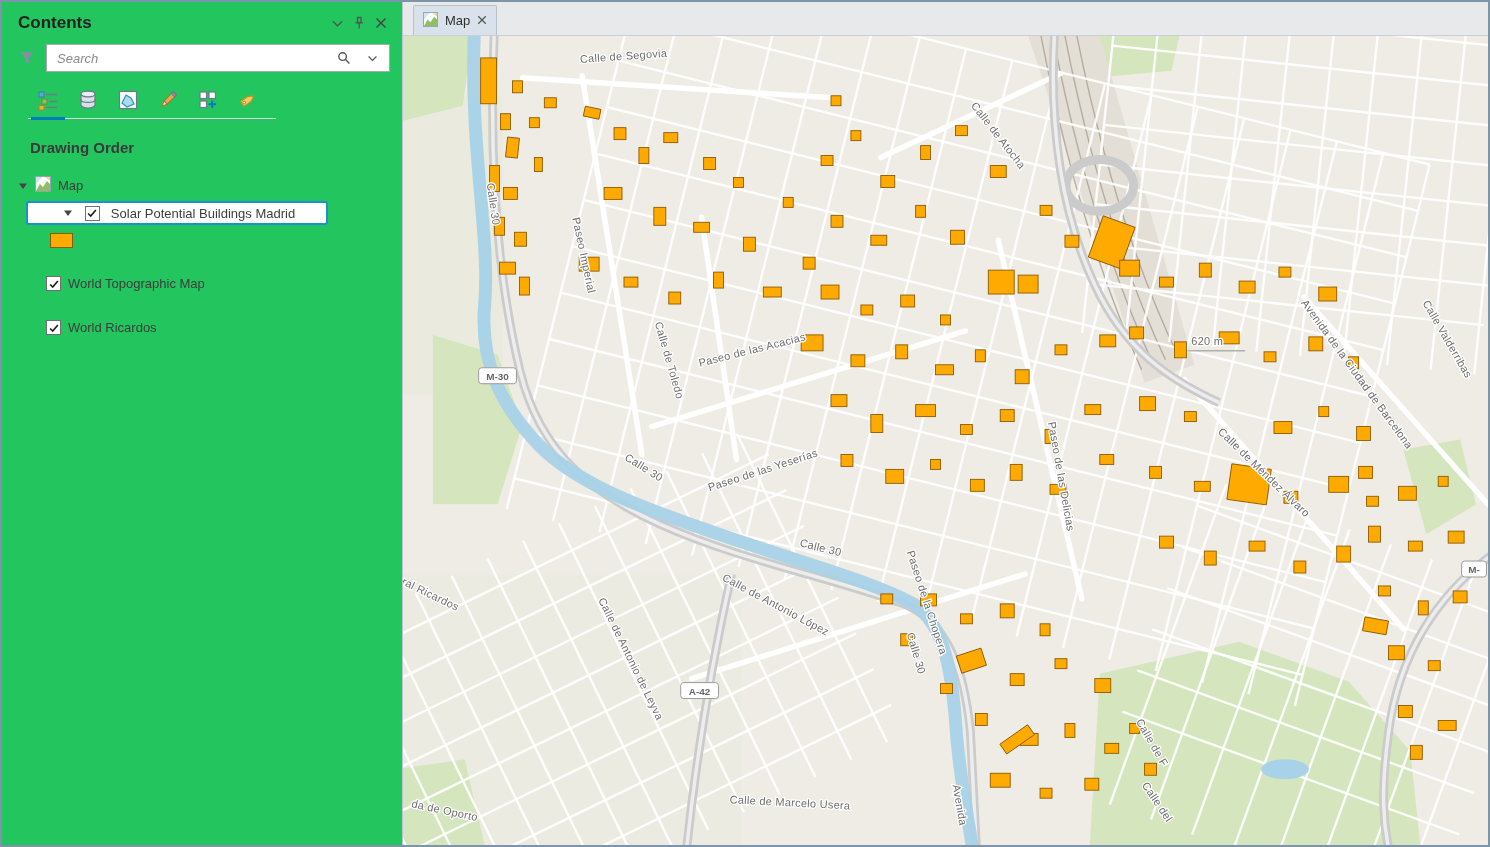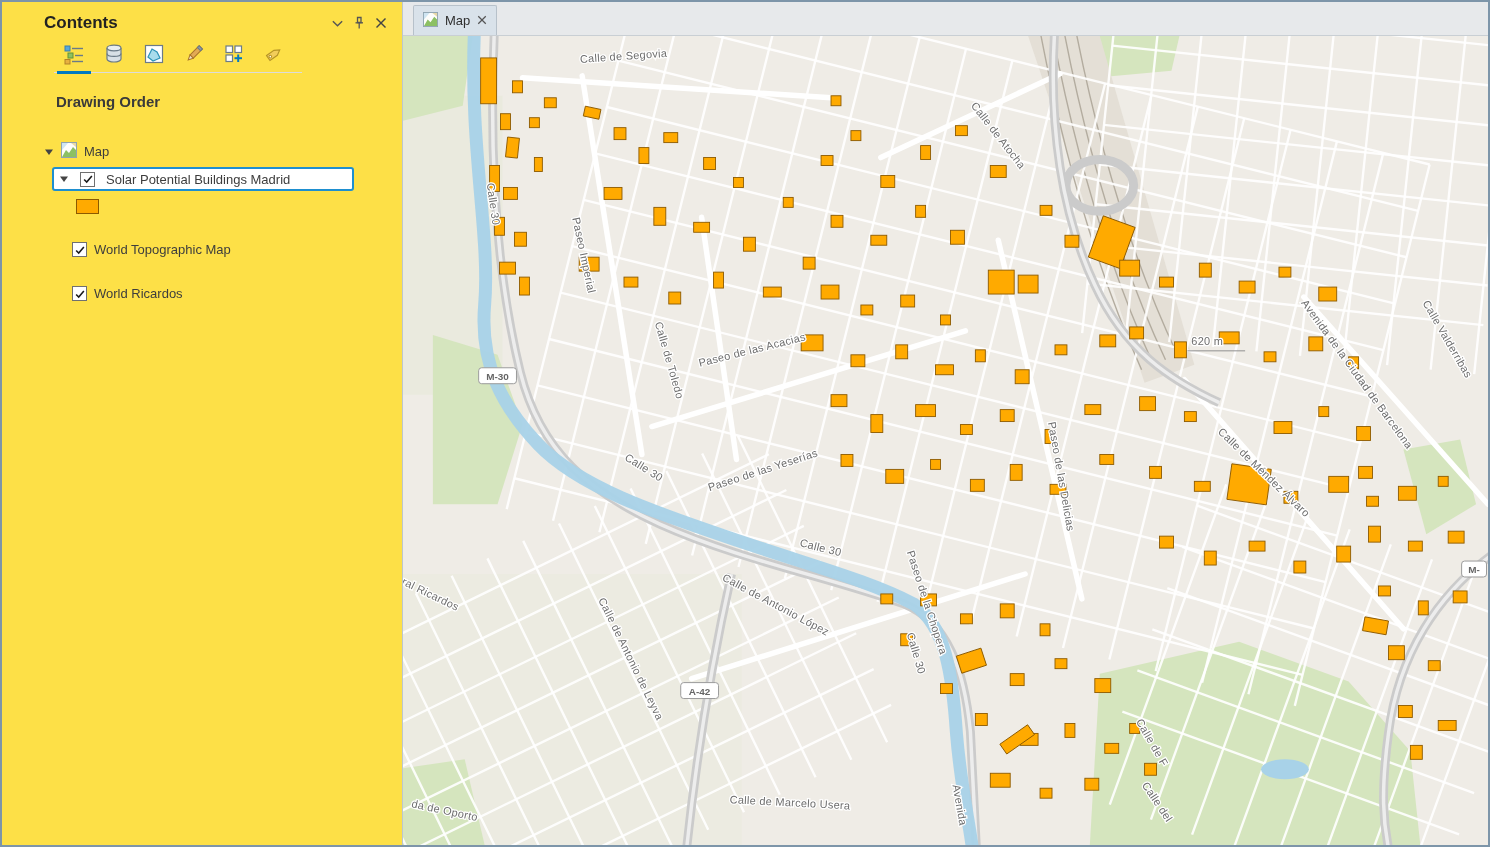--- a/index.html
+++ b/index.html
@@ -1,36 +1,36 @@
 <!DOCTYPE html>
 <html style="--accent: #0079C1; --selection-border: #1E8FD0; --map-bg: #EFECE6; --water: #A8D2E8; --park: #D5E5BE; --building-fill: #FFAA00; --building-stroke: #8C5A00;"><head>
 <meta charset="utf-8">
 <style>
   html,body{margin:0;padding:0;background:#dfe3e6;font-family:"Liberation Sans",sans-serif;}
   .window{width:1490px;height:847px;border:2px solid #7d95a9;box-sizing:border-box;display:flex;background:#fff;overflow:hidden;}
 
   
-  .left-pane{width:401px;min-width:401px;background:#fde047;border-right:1px solid #bcc6ce;display:flex;flex-direction:column;box-sizing:border-box;padding-left:26px;}
+  .left-pane{width:401px;min-width:401px;background:#22c55e;border-right:1px solid #bcc6ce;display:flex;flex-direction:column;box-sizing:border-box;}
   .pane-header{display:flex;align-items:center;padding:10px 10px 2px 16px;}
   .pane-title{flex:1;font-size:17px;font-weight:600;color:#222;}
   .hicon{width:22px;height:22px;display:flex;align-items:center;justify-content:center;cursor:pointer;}
   .search-row{display:flex;align-items:center;gap:8px;padding:8px 12px 10px 14px;}
   .search-box{flex:1;display:flex;align-items:center;height:26px;border:1px solid #ababab;background:#fff;padding:0 6px 0 8px;gap:6px;}
   .search-input{flex:1;border:none;outline:none;font-size:13px;font-family:"Liberation Sans",sans-serif;color:#444;min-width:0;}
   .search-input::placeholder{color:#8a8a8a;font-style:italic;}
   .tabs-row{display:flex;align-items:flex-end;margin-left:26px;width:fit-content;border-bottom:1px solid #dcdcdc;padding-right:8px;}
   .tab-btn{width:40px;height:36px;display:flex;align-items:center;justify-content:center;position:relative;cursor:pointer;}
   .tab-btn.active::after{content:"";position:absolute;left:3px;right:3px;bottom:-2px;height:3px;background:var(--accent,#0079c1);}
-  .section-heading{font-size:15px;font-weight:700;color:#3a3a3a;margin:20px 0 28px 28px;}
+  .section-heading{font-size:15px;font-weight:700;color:#3a3a3a;margin:20px 0 16px 28px;}
   .tree{font-size:13px;color:#3d3d3d;}
   .tree-row{display:flex;align-items:center;height:27px;gap:7px;}
   .root-row{padding-left:15px;}
   .caret{width:11px;height:11px;display:flex;align-items:center;justify-content:center;cursor:pointer;}
   .checkbox{width:15px;height:15px;border:1px solid #707070;background:#fff;display:flex;align-items:center;justify-content:center;cursor:pointer;box-sizing:border-box;}
-  .layer-row{display:flex;align-items:center;gap:11px;height:24px;margin:2px 0 0 24px;width:302px;border:2px solid var(--selection-border,#1e8fd0);border-radius:3px;padding-left:4px;box-sizing:border-box;background:#fff;cursor:pointer;}
+  .layer-row{display:flex;align-items:center;gap:11px;height:24px;margin:2px 0 0 24px;width:302px;border:2px solid var(--selection-border,#1e8fd0);border-radius:3px;padding-left:4px;box-sizing:border-box;background:#fff;cursor:pointer;justify-content:center;}
   .legend-row{height:30px;display:flex;align-items:center;padding-left:48px;}
   .swatch{width:23px;height:15px;border:1px solid #8c5a00;box-sizing:border-box;cursor:pointer;}
   .basemap-row{padding-left:44px;height:31px;margin-top:13px;}
 
   
   .map-area{flex:1;display:flex;flex-direction:column;min-width:0;background:#e7e9eb;}
   .tab-strip{height:34px;min-height:34px;background:#e7e9eb;border-bottom:1px solid #c9cfd4;display:flex;align-items:flex-end;padding-left:10px;box-sizing:border-box;}
   .map-tab{height:29px;display:flex;align-items:center;gap:7px;padding:0 9px;background:#d9e2ea;border:1px solid #b7c1ca;border-bottom:none;border-radius:2px 2px 0 0;font-size:13px;color:#2f2f2f;cursor:pointer;}
   .map-wrap{flex:1;min-height:0;}
   #map-canvas{display:block;width:100%;height:100%;}
@@ -75,20 +75,41 @@
       <span class="hicon">
         <svg width="12" height="12" viewBox="0 0 12 12">
             <g stroke="#444" stroke-width="1.4">
               <line x1="1.5" y1="1.5" x2="10.5" y2="10.5"></line>
               <line x1="10.5" y1="1.5" x2="1.5" y2="10.5"></line>
             </g>
           </svg>
       </span>
     </div>
 
+    <div class="search-row">
+      <span class="hicon">
+        <svg width="16" height="16" viewBox="0 0 16 16">
+            <path d="M1.5,2 H14.5 L10,8 V13.5 L6,11.5 V8 Z" fill="#7f939f"></path>
+          </svg>
+      </span>
+      <div class="search-box">
+        <input class="search-input" placeholder="Search" style="">
+        <span class="hicon">
+          <svg width="14" height="14" viewBox="0 0 14 14">
+              <circle cx="5.6" cy="5.6" r="3.8" fill="none" stroke="#555" stroke-width="1.4"></circle>
+              <line x1="8.6" y1="8.6" x2="12.4" y2="12.4" stroke="#555" stroke-width="1.4"></line>
+            </svg>
+        </span>
+        <span class="hicon">
+          <svg width="11" height="11" viewBox="0 0 14 14">
+              <polyline points="2,4.5 7,9.5 12,4.5" fill="none" stroke="#555" stroke-width="1.5"></polyline>
+            </svg>
+        </span>
+      </div>
+    </div>
 
     <div class="tabs-row">
       <span class="tab-btn active">
         <svg width="22" height="22" viewBox="0 0 22 22">
           <rect x="2" y="3" width="5" height="5" fill="#59a8d8" stroke="#3a7fae"></rect>
             <line x1="9" y1="5.5" x2="20" y2="5.5" stroke="#6b7b88" stroke-width="1.4"></line>
           <rect x="5" y="10" width="5" height="5" fill="#8fc161" stroke="#639339"></rect>
             <line x1="12" y1="12.5" x2="20" y2="12.5" stroke="#6b7b88" stroke-width="1.4"></line>
           <rect x="2" y="16.5" width="5" height="4.5" fill="#e8b13f" stroke="#b3832a"></rect>
             <line x1="9" y1="18.5" x2="20" y2="18.5" stroke="#6b7b88" stroke-width="1.4"></line>

